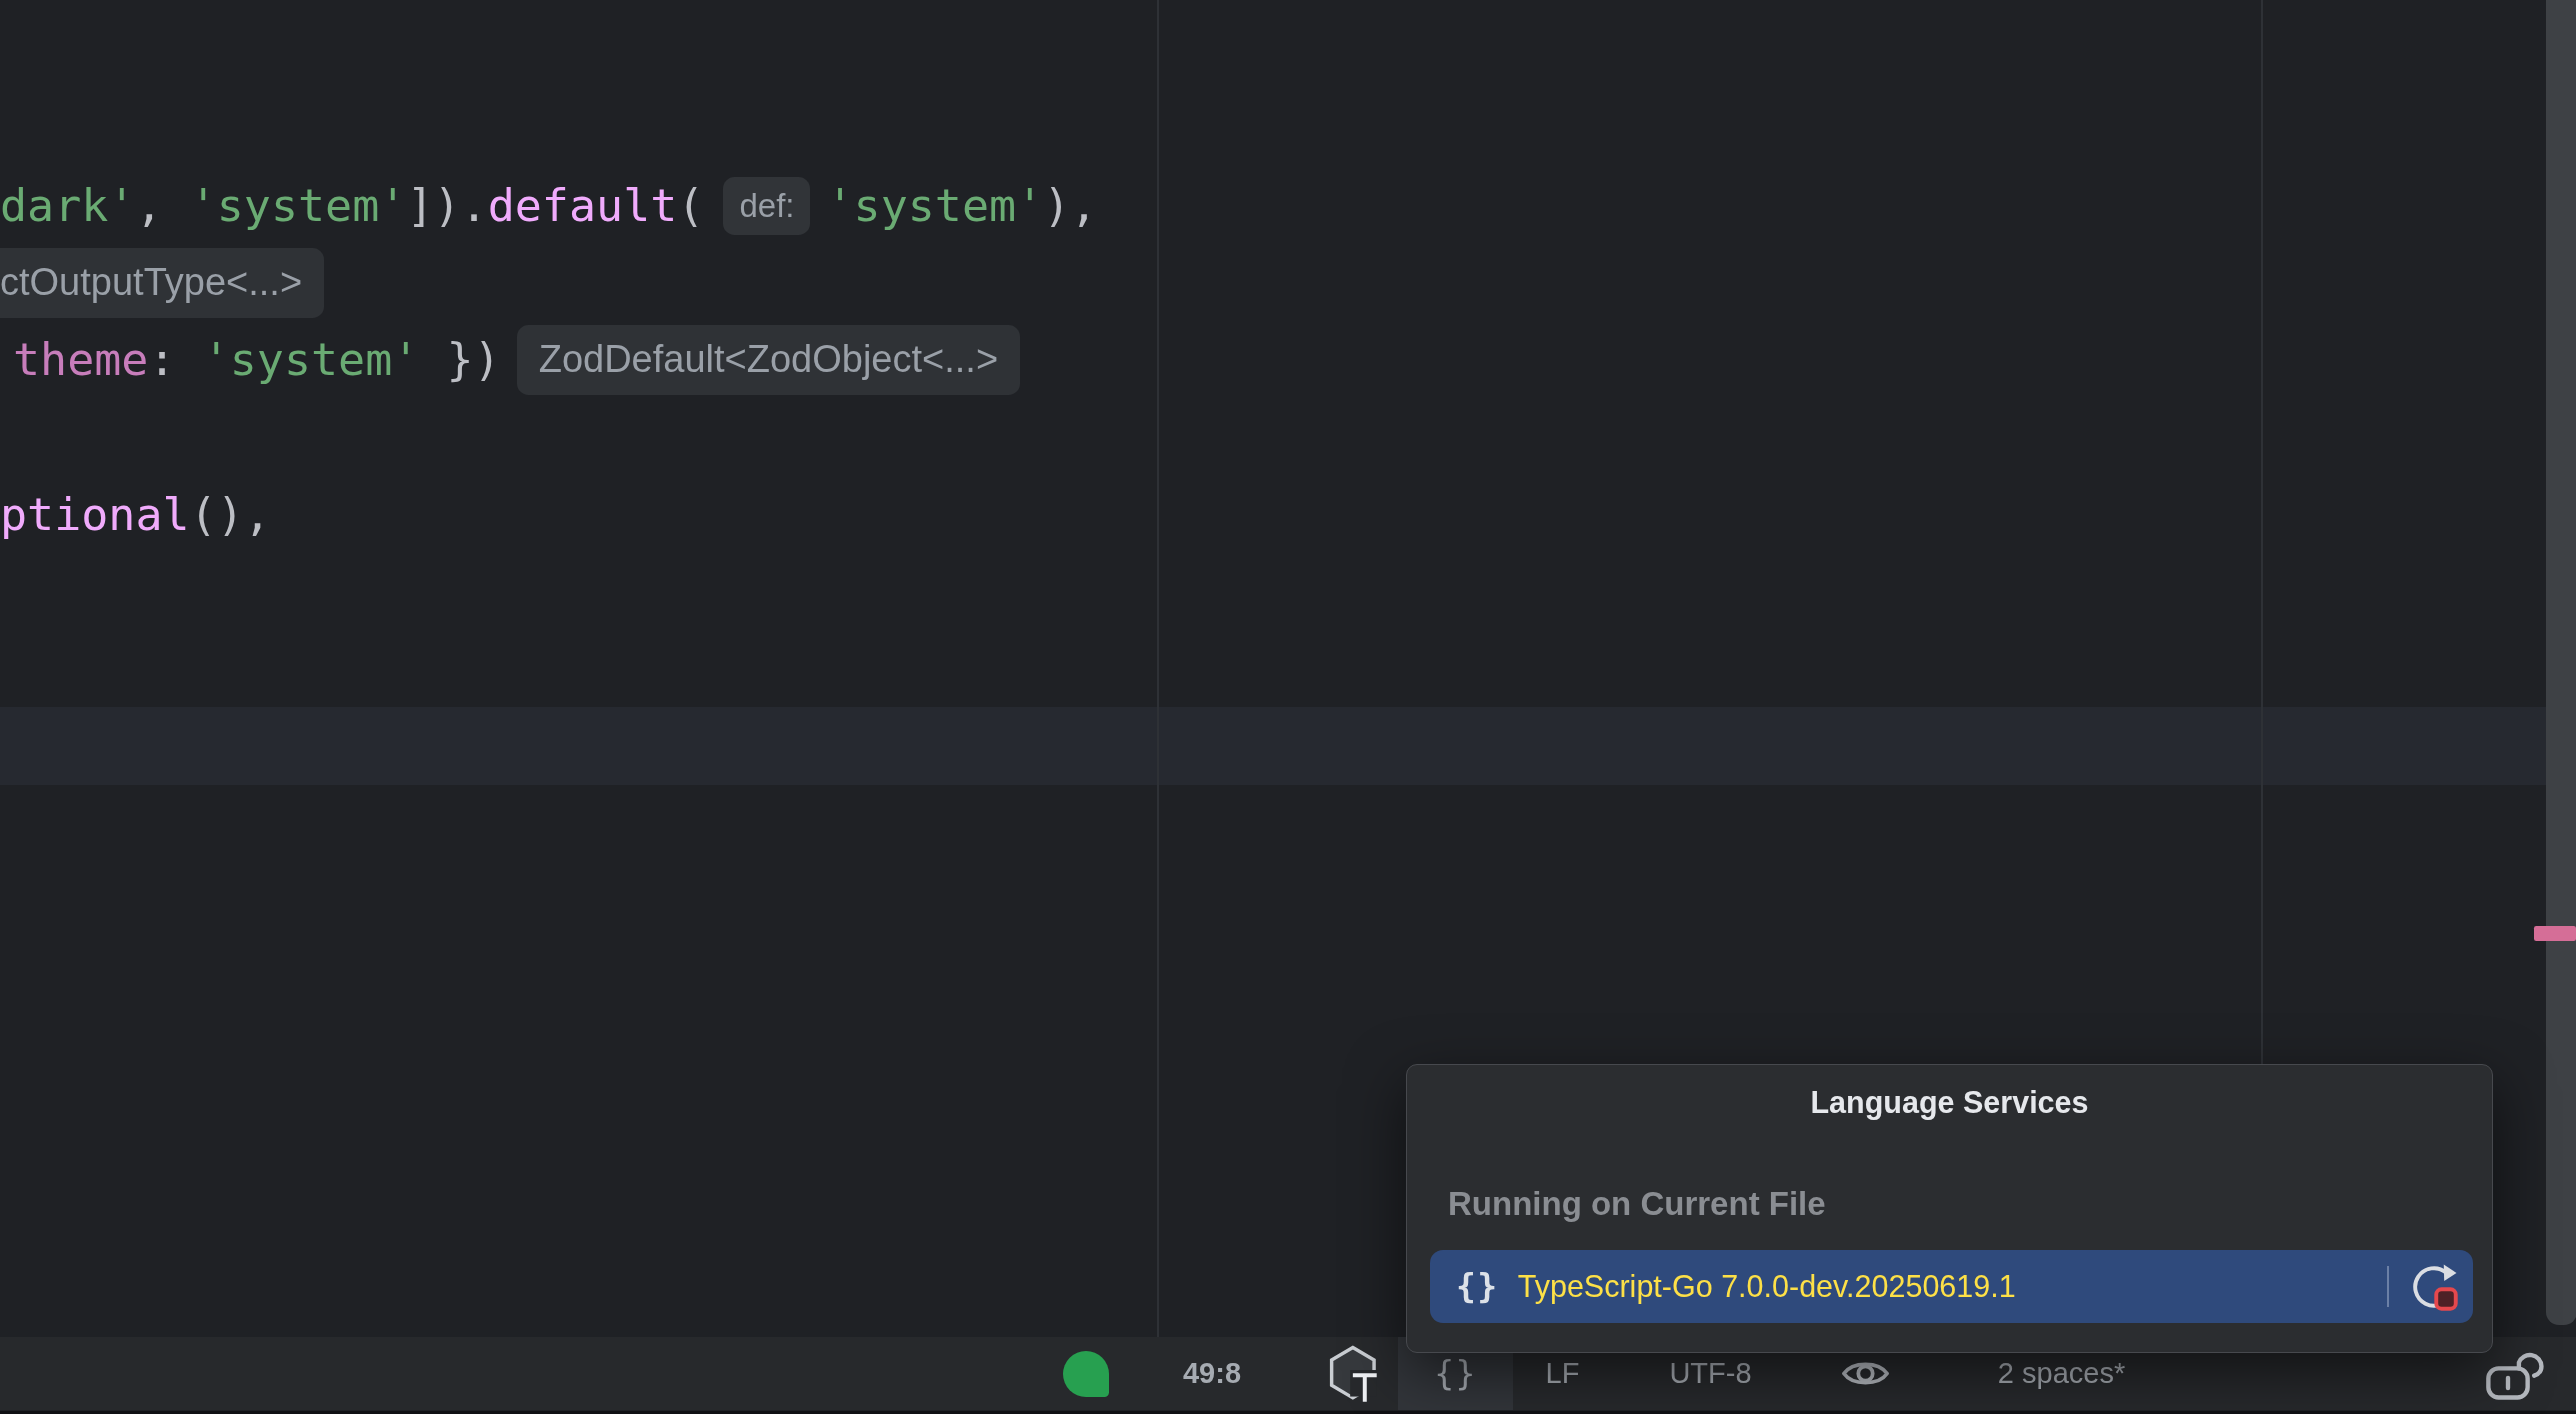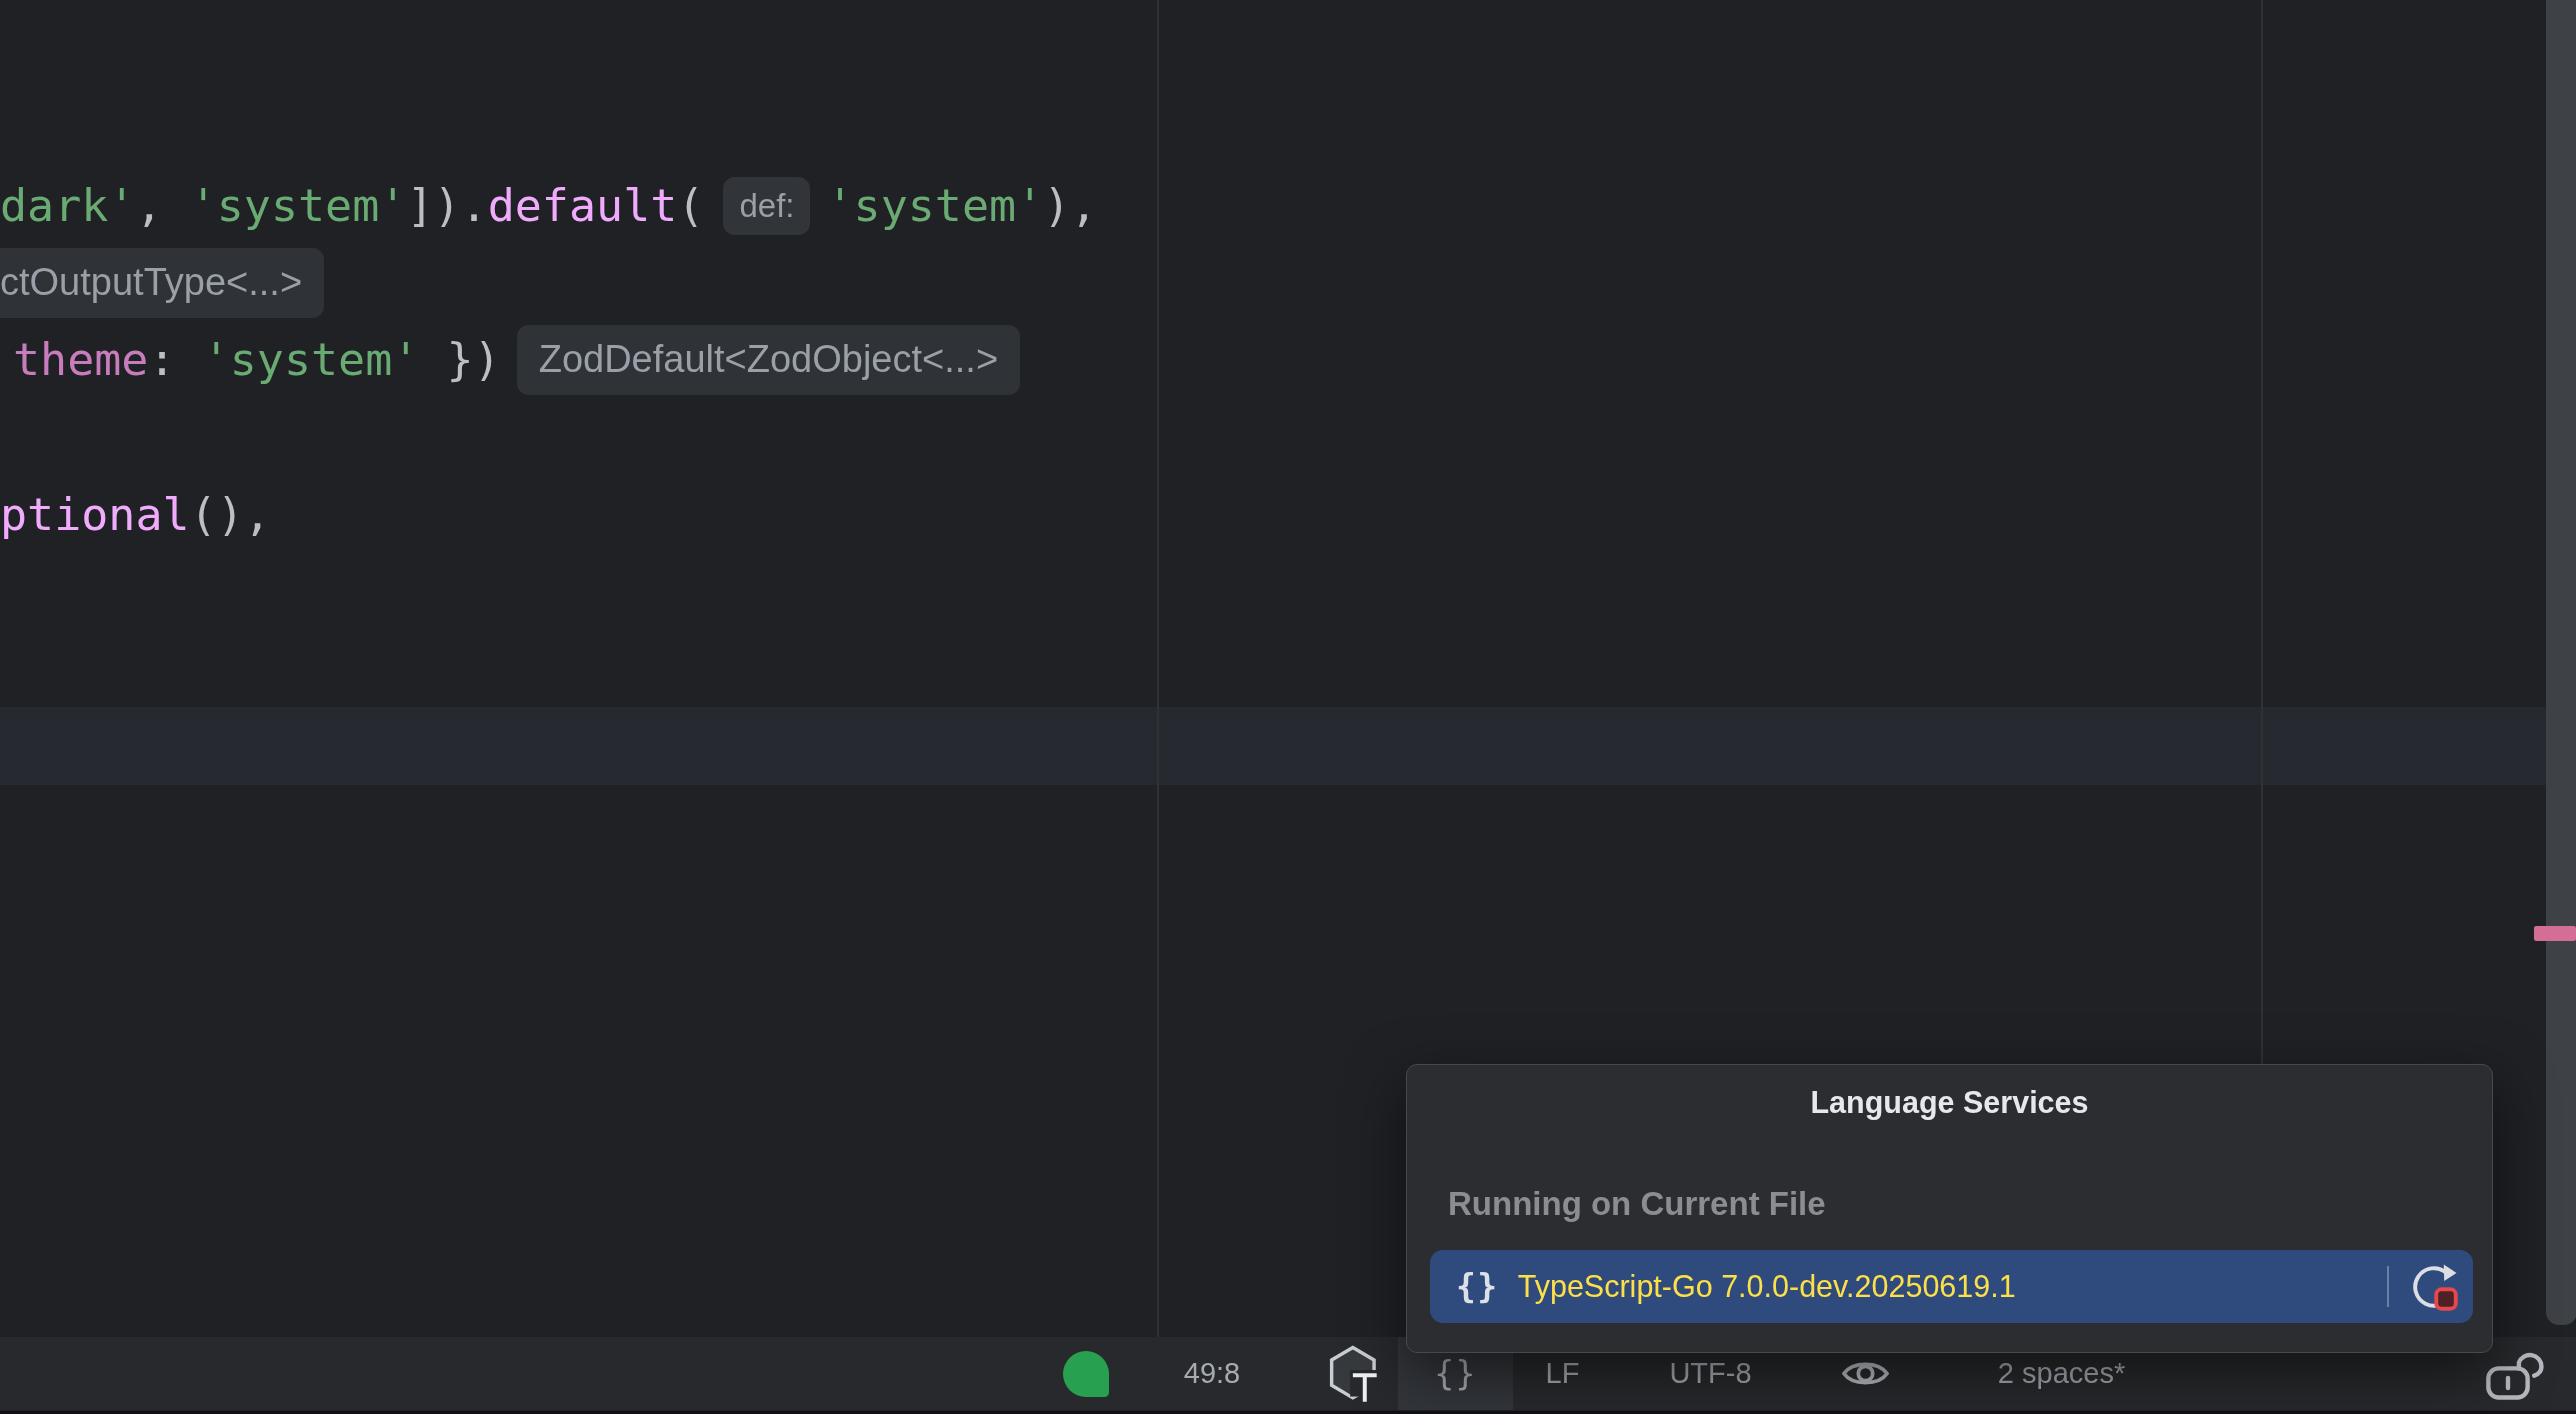--- a/index.html
+++ b/index.html
@@ -100,21 +100,21 @@
         <svg width="48" height="48" viewBox="0 0 32 32">
           <path d="M24,6.4 A12.5,12.5 0 1 0 27.7,20.3" fill="none" stroke="#dbdee3" stroke-width="2.6" stroke-linecap="round"></path>
           <polygon points="22.5,1 31,6.6 22.8,12" fill="#dbdee3"></polygon>
           <rect x="17.5" y="17.5" width="13" height="13" rx="3.5" fill="#4e2126" stroke="#e5484d" stroke-width="2.6"></rect>
         </svg>
       </span>
     </div>
   </div>
 
   <div class="statusbar">
-    <div class="sb-item" style="left:1161px;width:102px;">
+    <div class="sb-item" style="left:1161px;width:102px;font-weight:bold;">
       <span class="sb-text">49:8</span>
     </div>
 
     <div class="sb-item" style="left:1315px;width:80px;">
       <svg width="61" height="64" viewBox="0 0 46 46">
         <polygon points="21,3 37,12.5 37,31.5 21,41 5,31.5 5,12.5" fill="#36393d" stroke="#c9cdd2" stroke-width="2.6"></polygon>
         <rect x="19" y="20" width="20" height="20" fill="#27292c"></rect>
         <path d="M21,24 H39 M30,24 V44" fill="none" stroke="#eef0f3" stroke-width="3"></path>
       </svg>
     </div>

